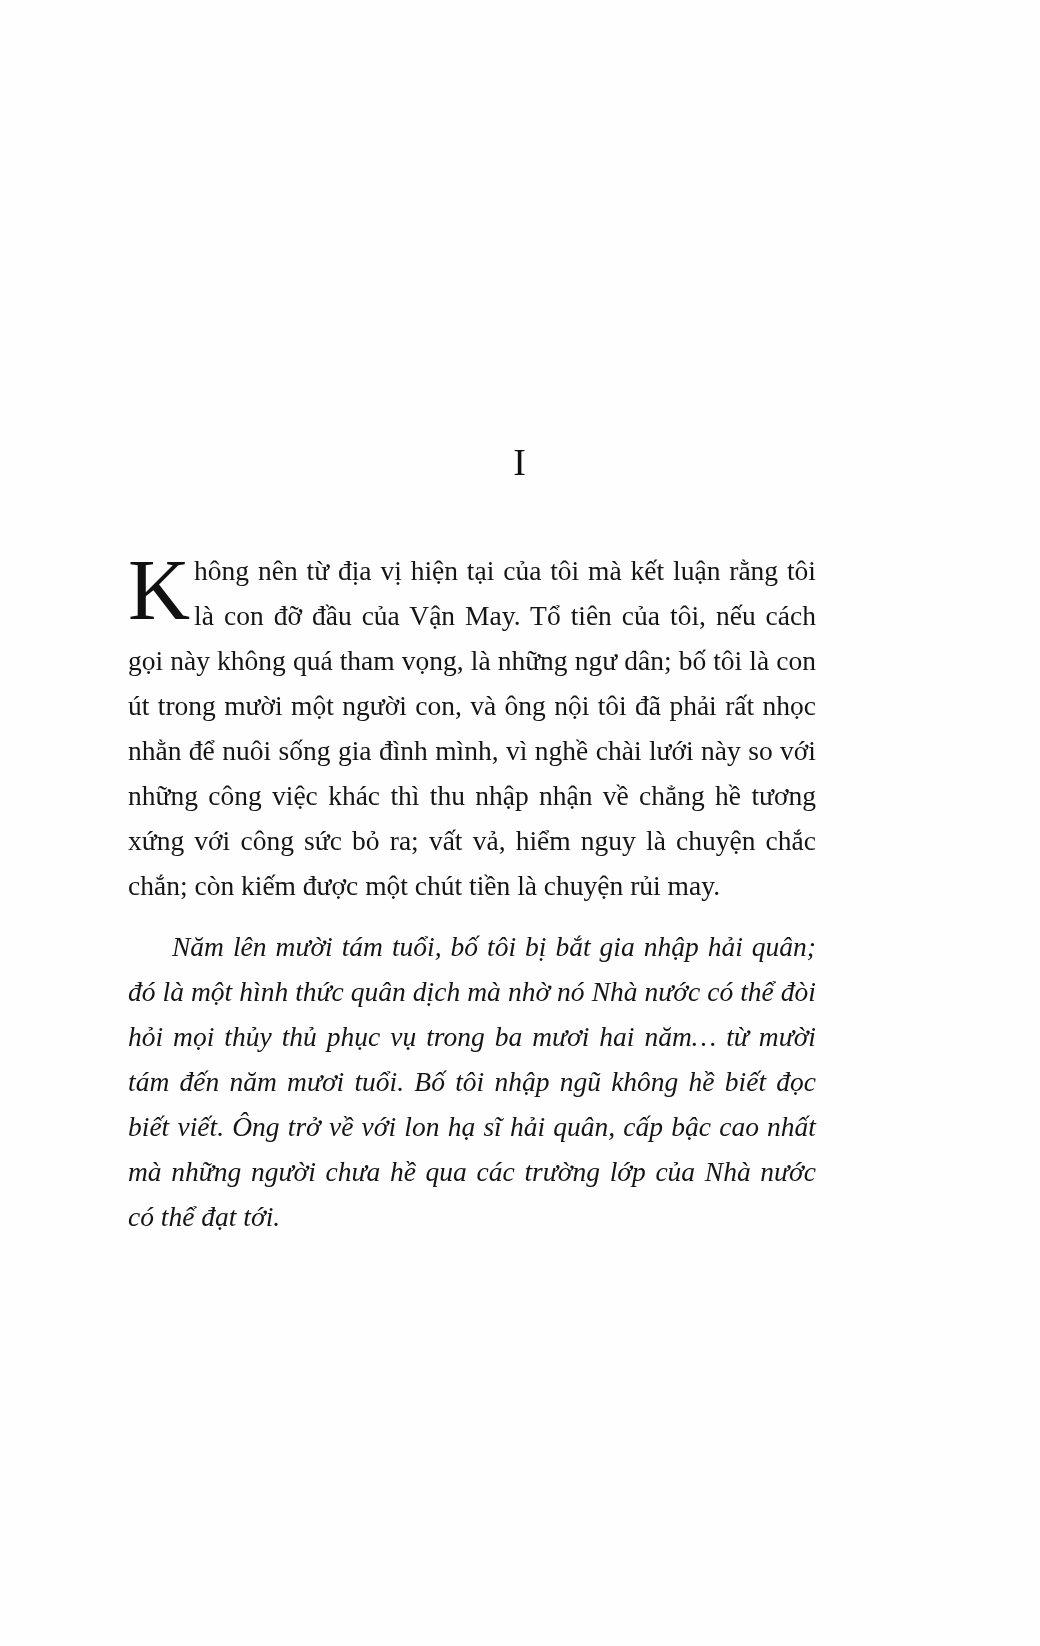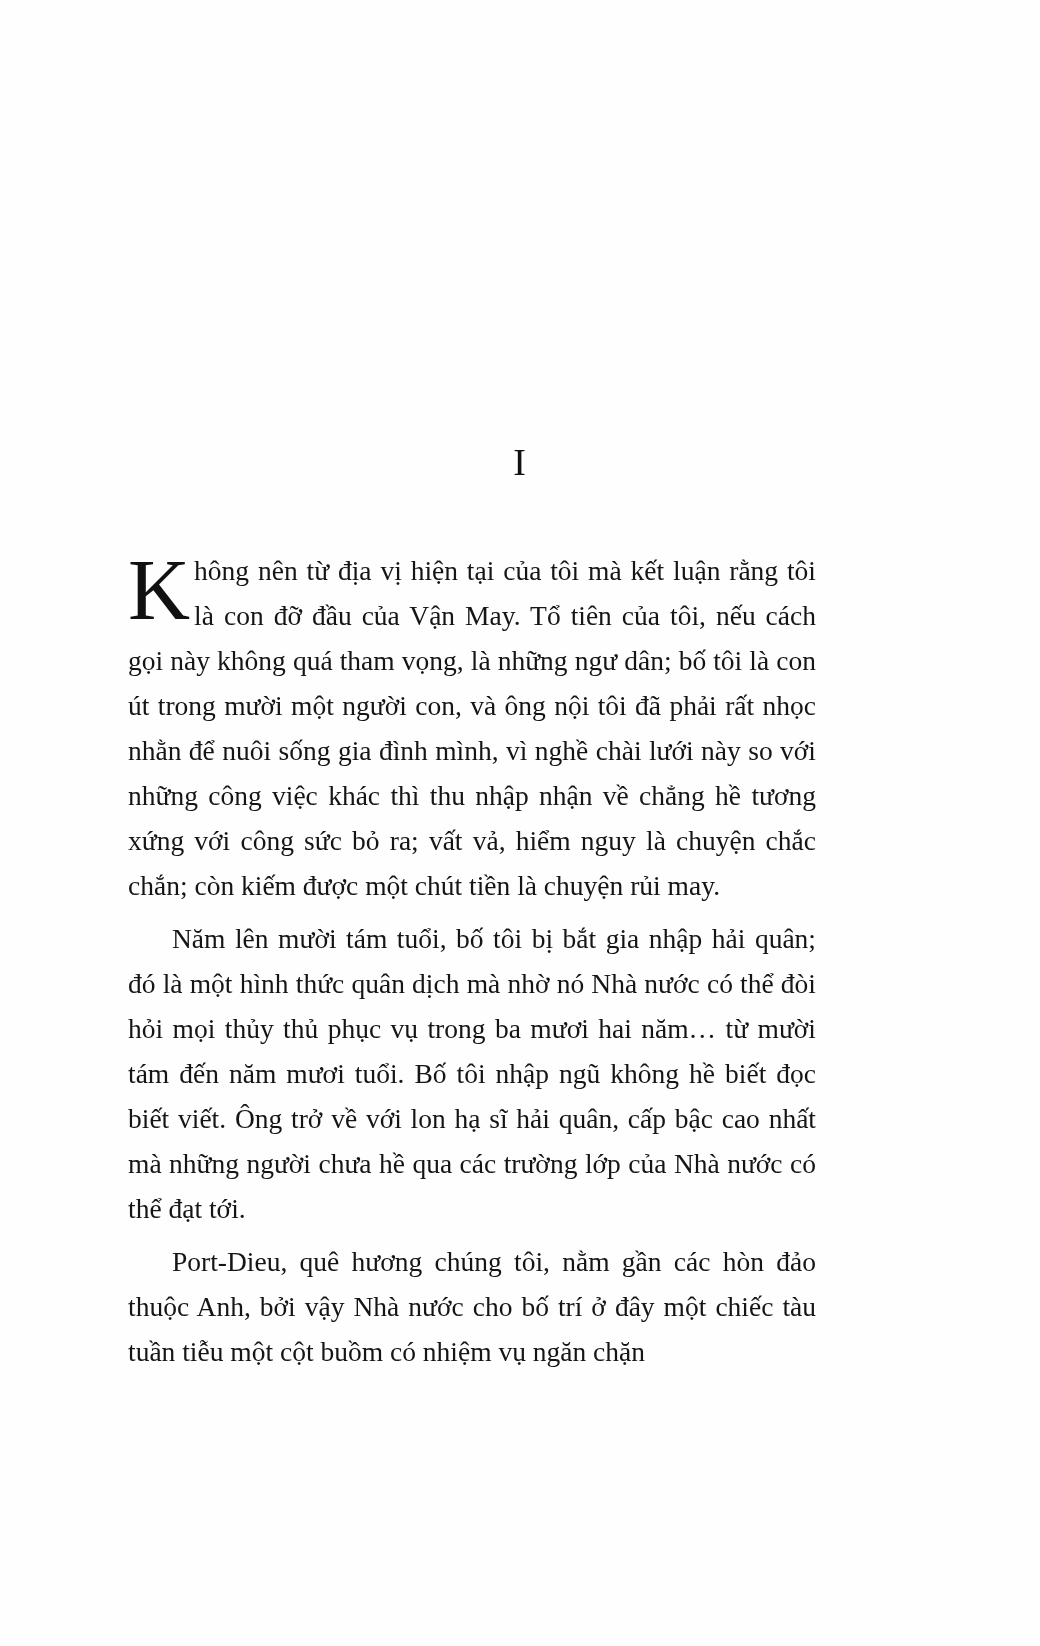--- a/index.html
+++ b/index.html
@@ -38,21 +38,22 @@
     margin: 0;
     font-size: 27.5px;
     line-height: 45px;
     text-align: justify;
     text-justify: inter-word;
     color: #151515;
     hyphens: none;
   }
   p.body-par + p.body-par {
     text-indent: 44px;
-    margin-top: 8px;
+    margin-top: 16px;
+    font-style: italic;
   }
   
   .first-par {
     position: relative;
     min-height: 92px;
   }
   .dropcap {
     float: left;
     font-size: 86px;
     line-height: 72px;
@@ -68,17 +69,16 @@
 <div class="page">
 
   <div class="chapter-number">I</div>
 
   <div class="text-block">
 
     <p class="body-par first-par"><span class="dropcap">K</span><span>hông nên từ địa vị hiện tại của tôi mà kết luận rằng tôi là con đỡ đầu của Vận May. Tổ tiên của tôi, nếu cách gọi này không quá tham vọng, là những ngư dân; bố tôi là con út trong mười một người con, và ông nội tôi đã phải rất nhọc nhằn để nuôi sống gia đình mình, vì nghề chài lưới này so với những công việc khác thì thu nhập nhận về chẳng hề tương xứng với công sức bỏ ra; vất vả, hiểm nguy là chuyện chắc chắn; còn kiếm được một chút tiền là chuyện rủi may.</span></p>
 
     <p class="body-par">Năm lên mười tám tuổi, bố tôi bị bắt gia nhập hải quân; đó là một hình thức quân dịch mà nhờ nó Nhà nước có thể đòi hỏi mọi thủy thủ phục vụ trong ba mươi hai năm… từ mười tám đến năm mươi tuổi. Bố tôi nhập ngũ không hề biết đọc biết viết. Ông trở về với lon hạ sĩ hải quân, cấp bậc cao nhất mà những người chưa hề qua các trường lớp của Nhà nước có thể đạt tới.</p>
 
-    <p class="body-par">Port-Dieu, quê hương chúng tôi, nằm gần các hòn đảo thuộc Anh, bởi vậy Nhà nước cho bố trí ở đây một chiếc tàu tuần tiễu một cột buồm có nhiệm vụ ngăn chặn</p>
 
   </div>
 
 </div>
 
 </body></html>

